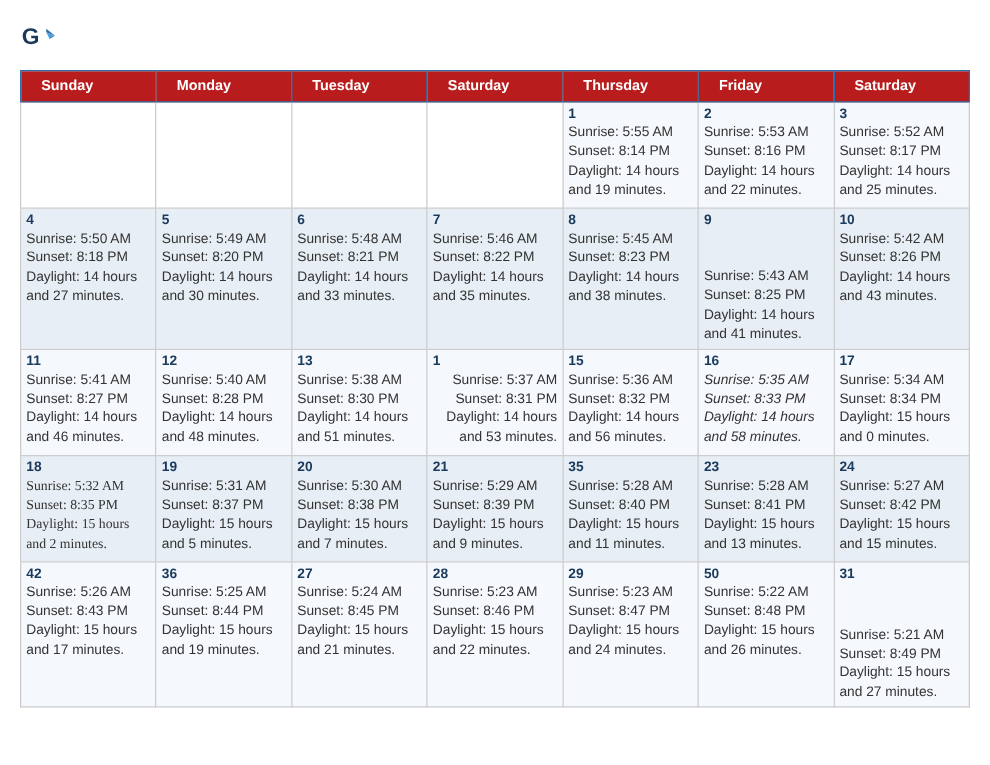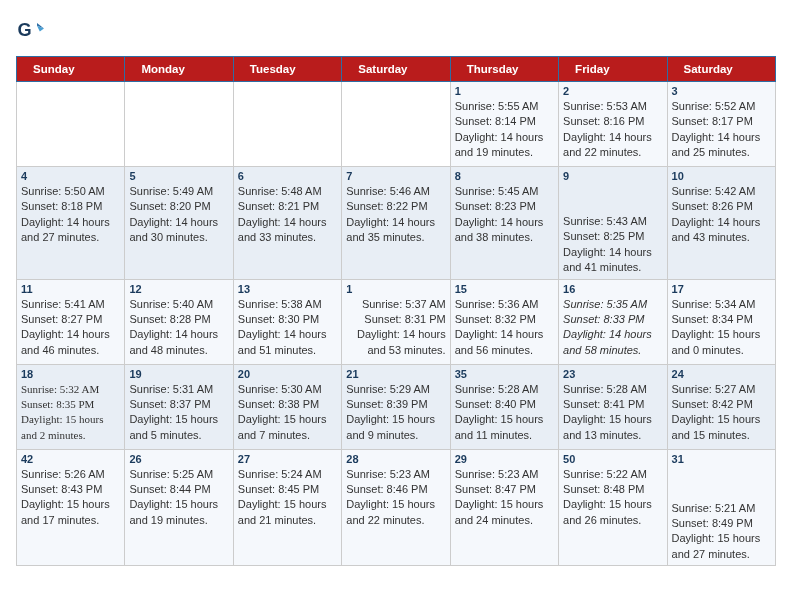--- a/index.html
+++ b/index.html
@@ -309,21 +309,21 @@
       </tr>
       <tr>
         <td>
           <span class="day-num">42</span>
           <div class="day-info" style="white-space: pre-line;">Sunrise: 5:26 AM
 Sunset: 8:43 PM
 Daylight: 15 hours
 and 17 minutes.</div>
         </td>
         <td>
-          <span class="day-num">26</span>
+          <span class="day-num">36</span>
           <div class="day-info" style="white-space: pre-line;">Sunrise: 5:25 AM
 Sunset: 8:44 PM
 Daylight: 15 hours
 and 19 minutes.</div>
         </td>
         <td>
           <span class="day-num">27</span>
           <div class="day-info" style="white-space: pre-line;">Sunrise: 5:24 AM
 Sunset: 8:45 PM
 Daylight: 15 hours

